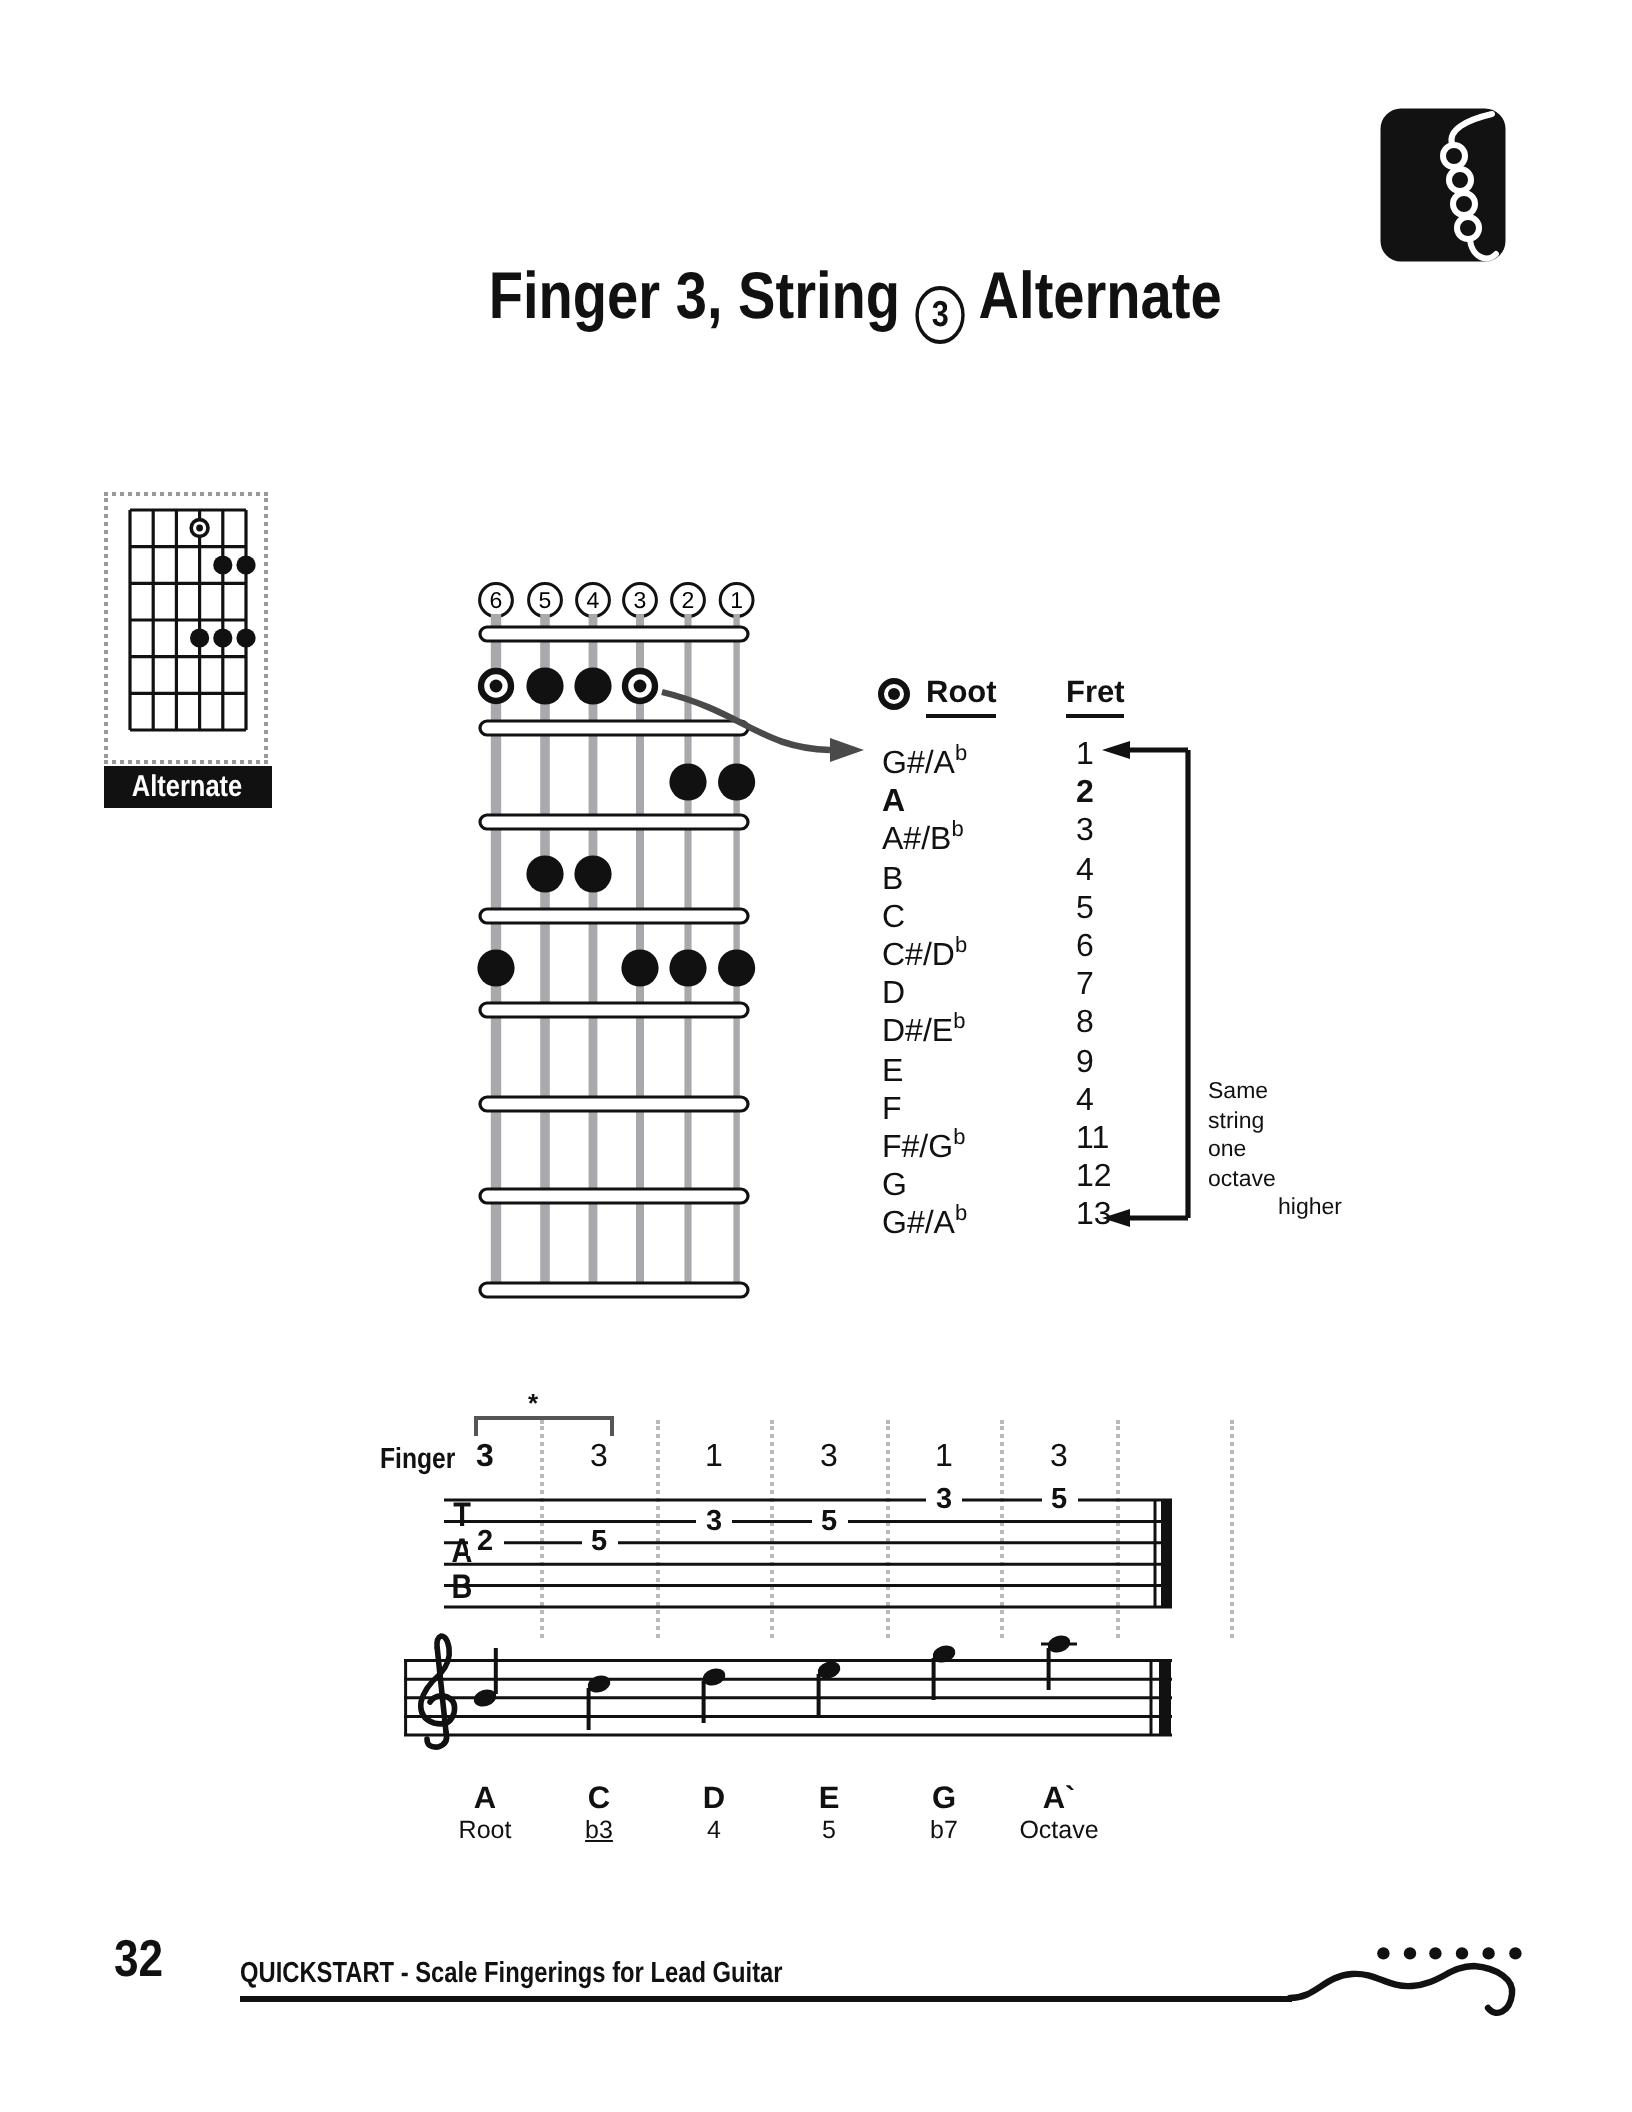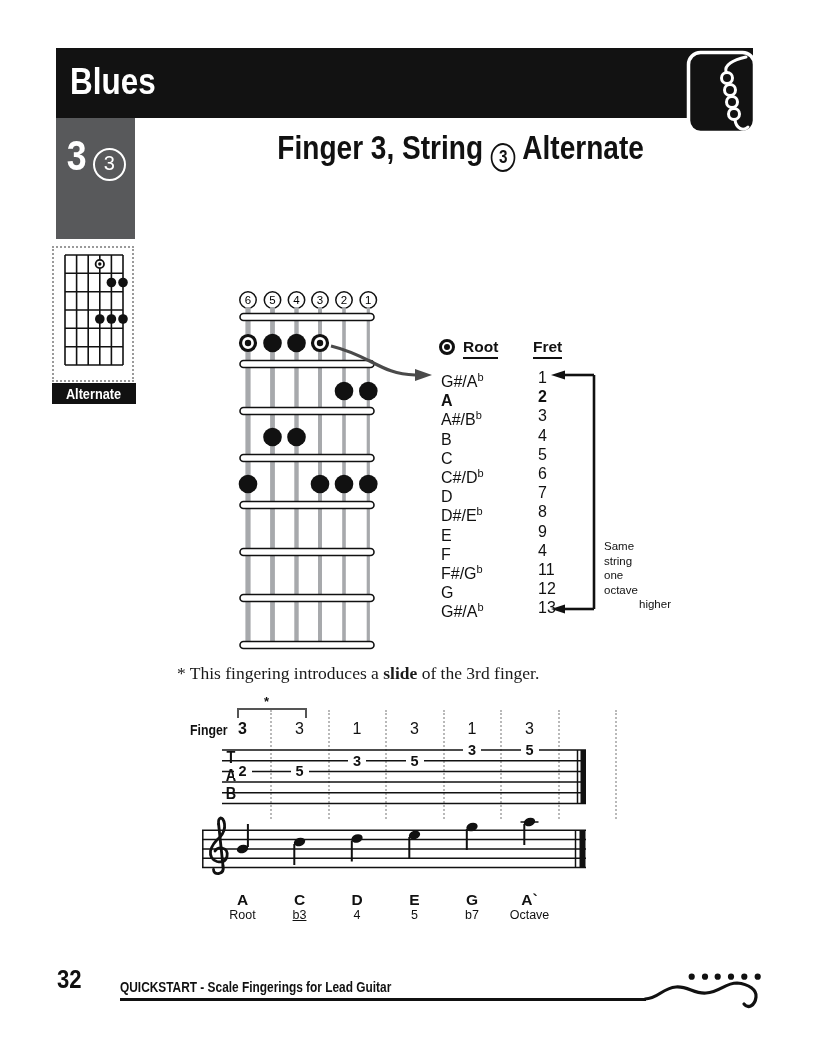--- a/index.html
+++ b/index.html
@@ -23,45 +23,35 @@
   .tabnum{width:18px;height:14px;line-height:14px;text-align:center;background:#fff;font-size:14.5px;font-weight:600;}
   .notename{width:60px;text-align:center;font-weight:bold;font-size:15.5px;top:891px;}
   .notedeg{width:60px;text-align:center;font-size:12.5px;top:908px;}
   .ul{border-bottom:2px solid #111;padding-bottom:1px;}
 </style>
 </head>
 <body>
 
 <div id="page">
 
-  <div class="abs" style="left:56px;top:48px;width:697px;height:70px;background:#121212;">
-    <span class="cond ol" style="position:absolute;left:14px;top:13px;font-size:37px;color:#fff;letter-spacing:0;">Blues</span>
-  </div>
 
   <svg class="abs" style="left:686px;top:50px;" width="72" height="86" viewBox="0 0 72 86">
     <rect x="2.5" y="2.5" width="66" height="80" rx="12" fill="#121212" stroke="#fff" stroke-width="3.5"></rect>
     <g stroke="#fff" stroke-width="3" fill="none" stroke-linecap="round">
       <path d="M 60 7 C 47 10 38 15 40 22"></path>
       <circle cx="41" cy="28" r="5.5"></circle>
       <circle cx="44" cy="40" r="5.5"></circle>
       <circle cx="46" cy="52" r="5.5"></circle>
       <circle cx="48" cy="64" r="5.5"></circle>
       <path d="M 49 70 C 50 78 57 82 62 77"></path>
     </g>
   </svg>
 
-  <div class="abs" style="left:56px;top:118px;width:79px;height:121px;background:#58595b;text-align:center;">
-    <div class="cond" style="font-size:42px;color:#fff;margin-top:18px;line-height:40px;">3</div>
-    <div style="display:inline-block;width:29px;height:29px;border:2.5px solid #fff;border-radius:50%;
-                color:#fff;font-size:20px;line-height:27px;margin-top:6px;">
-      <span>3</span>
-    </div>
-  </div>
-
-  <div class="abs" style="left:152px;top:129px;width:618px;text-align:center;">
+
+  <div class="abs" style="left:119px;top:129px;width:618px;text-align:center;">
     <span class="cond" style="font-size:33px;">
       <span>Finger 3, String </span><span class="circle3 t-circle"><span>3</span></span><span> Alternate</span>
     </span>
   </div>
 
 
   <div class="abs" style="left:52px;top:246px;width:82px;height:136px;border:2px dotted #9a9a9a;box-sizing:border-box;">
     <svg width="78" height="132" viewBox="0 0 78 132">
       <g stroke="#111" stroke-width="1.6">
         <line x1="11" y1="7" x2="11" y2="117"></line>
@@ -226,23 +216,20 @@
     <polygon points="17,238.5 3,243 17,247.5" fill="#111"></polygon>
   </svg>
   <div class="abs" style="left:604px;top:539px;width:70px;font-size:11.5px;line-height:14.6px;">
     <span style="display:block;">Same</span>
     <span style="display:block;">string</span>
     <span style="display:block;">one</span>
     <span style="display:block;">octave</span>
     <span style="display:block;margin-left:35px;">higher</span>
   </div>
 
-  <div class="abs serif" style="left:177px;top:663px;font-size:17.5px;color:#1a1a1a;">
-    <span>* This fingering introduces a </span><b>slide</b><span> of the 3rd finger.</span>
-  </div>
 
   <div class="abs guide" style="left:270px;"></div>
   <div class="abs guide" style="left:327.5px;"></div>
   <div class="abs guide" style="left:385px;"></div>
   <div class="abs guide" style="left:442.5px;"></div>
   <div class="abs guide" style="left:500px;"></div>
   <div class="abs guide" style="left:557.5px;"></div>
   <div class="abs guide" style="left:615px;"></div>
 
   <span class="abs" style="left:264px;top:694px;font-size:13px;font-weight:bold;">*</span>

